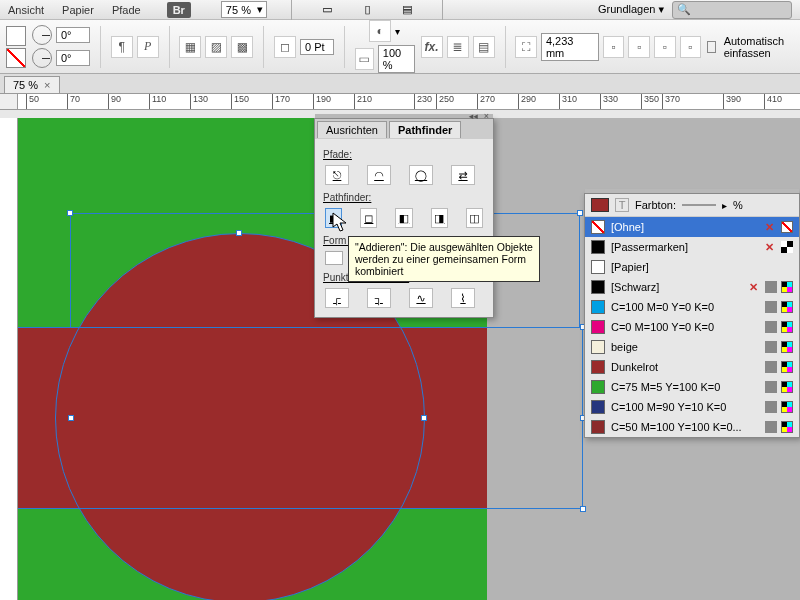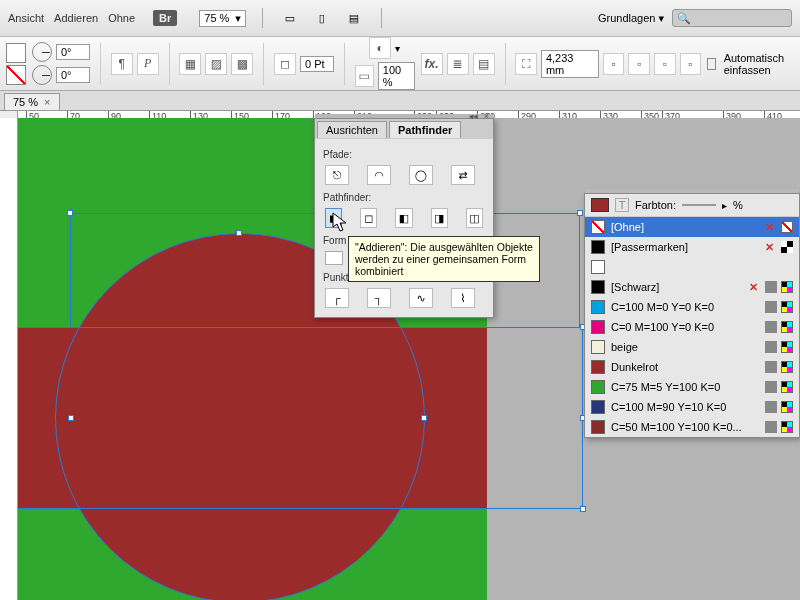--- a/index.html
+++ b/index.html
@@ -1,19 +1,19 @@
 <!DOCTYPE html>
 <html><head>
 <meta charset="utf-8">
 <style>
 * { box-sizing: border-box; margin: 0; padding: 0; font-family: Tahoma, sans-serif; font-size: 11px; }
 body { background: #e8e8e8; overflow: hidden; width: 800px; height: 600px; position: relative; }
 
 
-.menubar { background: linear-gradient(#f4f4f4,#e0e0e0); height: 37px; display: flex; align-items: center; padding: 0 8px; border-bottom: 1px solid #bbb; gap: 10px; }
+.menubar { background: linear-gradient(#f4f4f4,#e0e0e0); height: 20px; display: flex; align-items: center; padding: 0 8px; border-bottom: 1px solid #bbb; gap: 18px; }
 .menubar .menu-item { color: #333; cursor: default; }
 .menubar .br-box { background: #5a5a5a; color: #eee; padding: 2px 6px; border-radius: 2px; font-weight: bold; margin-left: 8px;}
 .menubar .zoom { margin-left: 12px; background: #fff; border: 1px solid #999; padding: 1px 4px; display: flex; align-items: center; gap: 6px;}
 .menubar .sep { width:1px; height:20px; background:#aaa; margin:0 6px;}
 .menubar .iconbtn { width:22px; height:22px; border:1px solid transparent; display:inline-flex; align-items:center; justify-content:center;}
 .menubar .right { margin-left: auto; display:flex; align-items:center; gap:8px;}
 .menubar .search { background:#ccc; border:1px solid #999; width:120px; height:18px; display:flex; align-items:center; padding:0 4px; border-radius:3px;}
 .menubar .search .mag { color:#555; }
 
 
@@ -50,21 +50,21 @@
 .circle { position:absolute; left:55px; top:115px; width:370px; height:370px; border-radius:50%; background:#9a2b2b; border:1px solid #2a7ad4;}
 .sel-rect { position:absolute; border:1px solid #2a7ad4; }
 .handle { position:absolute; width:6px; height:6px; background:#fff; border:1px solid #2a7ad4;}
 
 
 .panel { position:absolute; background:#e7e7e7; border:1px solid #888; box-shadow:2px 2px 6px rgba(0,0,0,.3);}
 .pf-panel { left:314px; top:118px; width:180px;}
 .panel-tabs { display:flex; background:#ccc; height:20px; align-items:center;}
 .ptab { padding:2px 8px; border:1px solid #999; border-bottom:none; background:#ddd; margin-left:2px;}
 .ptab.active { background:#e7e7e7; font-weight:bold;}
-.panel-inner { padding:6px 8px;}
+.panel-inner { padding:6px 8px;text-decoration:underline;}
 .plabel { font-size:10px; color:#333; margin:4px 0 2px;}
 .prow { display:flex; gap:18px; padding:3px 2px;}
 .pf-icon { width:24px; height:20px; border:1px solid #bbb; background:#fff; display:inline-flex; align-items:center; justify-content:center; position:relative;}
 .pf-icon.sel { border:1px solid #4a90d9; background:#cfe4f7;}
 .shape-ic { width:18px; height:14px; background:#fff; border:1px solid #aaa; display:inline-block;}
 .tri { width:0; height:0; border-left:8px solid transparent; border-right:8px solid transparent; border-bottom:14px solid #888;}
 .cursor { position:absolute; left:332px; top:212px; pointer-events:none; z-index:50;}
 .tooltip { position:absolute; left:348px; top:236px; width:192px; background:#ffffe1; border:1px solid #333; padding:4px 6px; font-size:10.5px; z-index:49;}
 
 
@@ -93,22 +93,22 @@
 
 
 .grip { position:absolute; top:-5px; left:0; right:0; height:5px; background:#b8b8b8; border-bottom:1px solid #888; display:flex; justify-content:flex-end; align-items:center; padding-right:4px; gap:6px;}
 .grip .gbtn { font-size:9px; color:#555;}
 </style>
 </head>
 <body>
 
 <div class="menubar">
   <span class="menu-item">Ansicht</span>
-  <span class="menu-item">Addieren</span>
-  <span class="menu-item">Ohne</span>
+  <span class="menu-item">Papier</span>
+  <span class="menu-item">Pfade</span>
   <span class="br-box">Br</span>
   <span class="zoom">
       <span>75 %</span>
       <span>▾</span>
     </span>
   <span class="sep"></span>
   <span class="iconbtn">▭</span>
   <span class="iconbtn">▯</span>
   <span class="iconbtn">▤</span>
   <span class="sep"></span>
@@ -347,20 +347,21 @@
       <div class="sw-row">
         <span class="sw-chip" style="background: rgb(0, 0, 0);"></span>
         <span class="sw-name">[Passermarken]</span>
         <span class="sw-flags">
           <span class="flag x">✕</span>
           <span class="flag reg"></span>
         </span>
       </div>
       <div class="sw-row">
         <span class="sw-chip" style="background: rgb(255, 255, 255);"></span>
+        <span class="sw-name">[Papier]</span>
         <span class="sw-flags"></span>
       </div>
       <div class="sw-row">
         <span class="sw-chip" style="background: rgb(0, 0, 0);"></span>
         <span class="sw-name">[Schwarz]</span>
         <span class="sw-flags">
           <span class="flag x">✕</span>
           <span class="flag grey"></span>
           <span class="flag cmyk"></span>
         </span>

